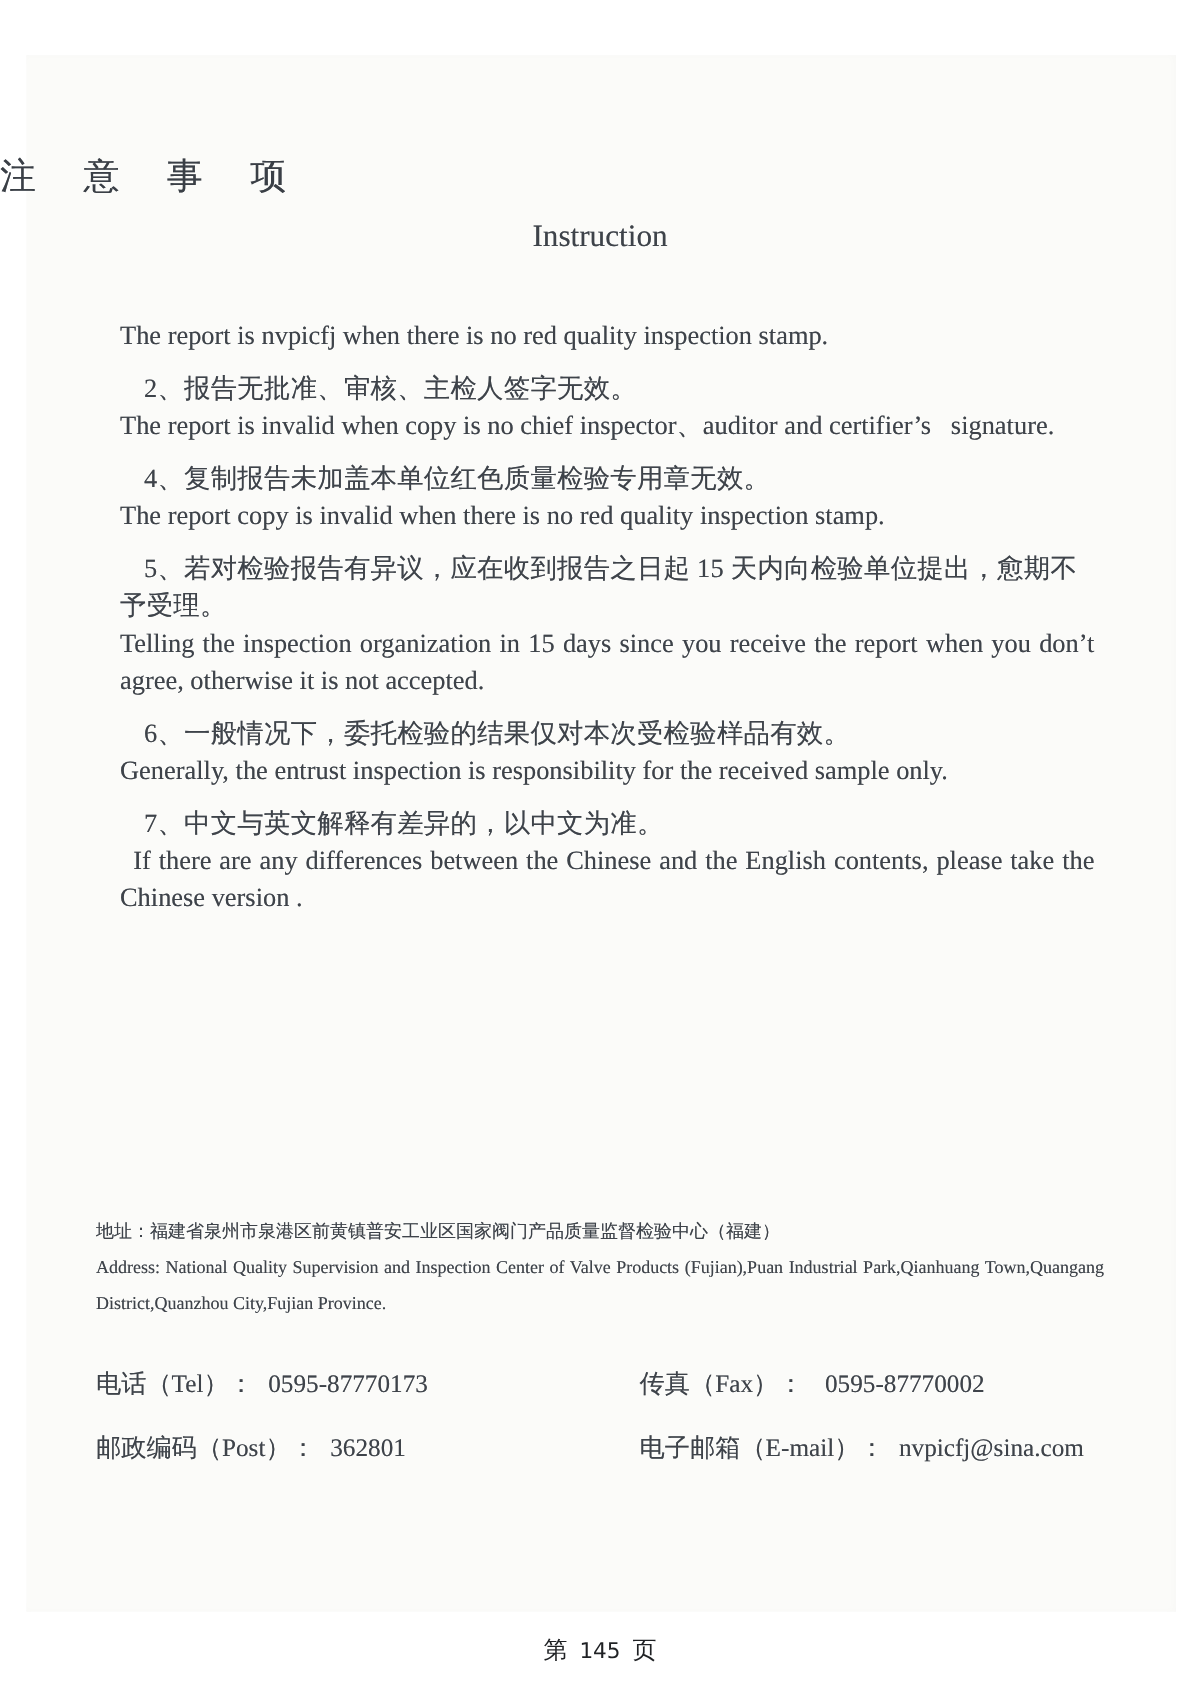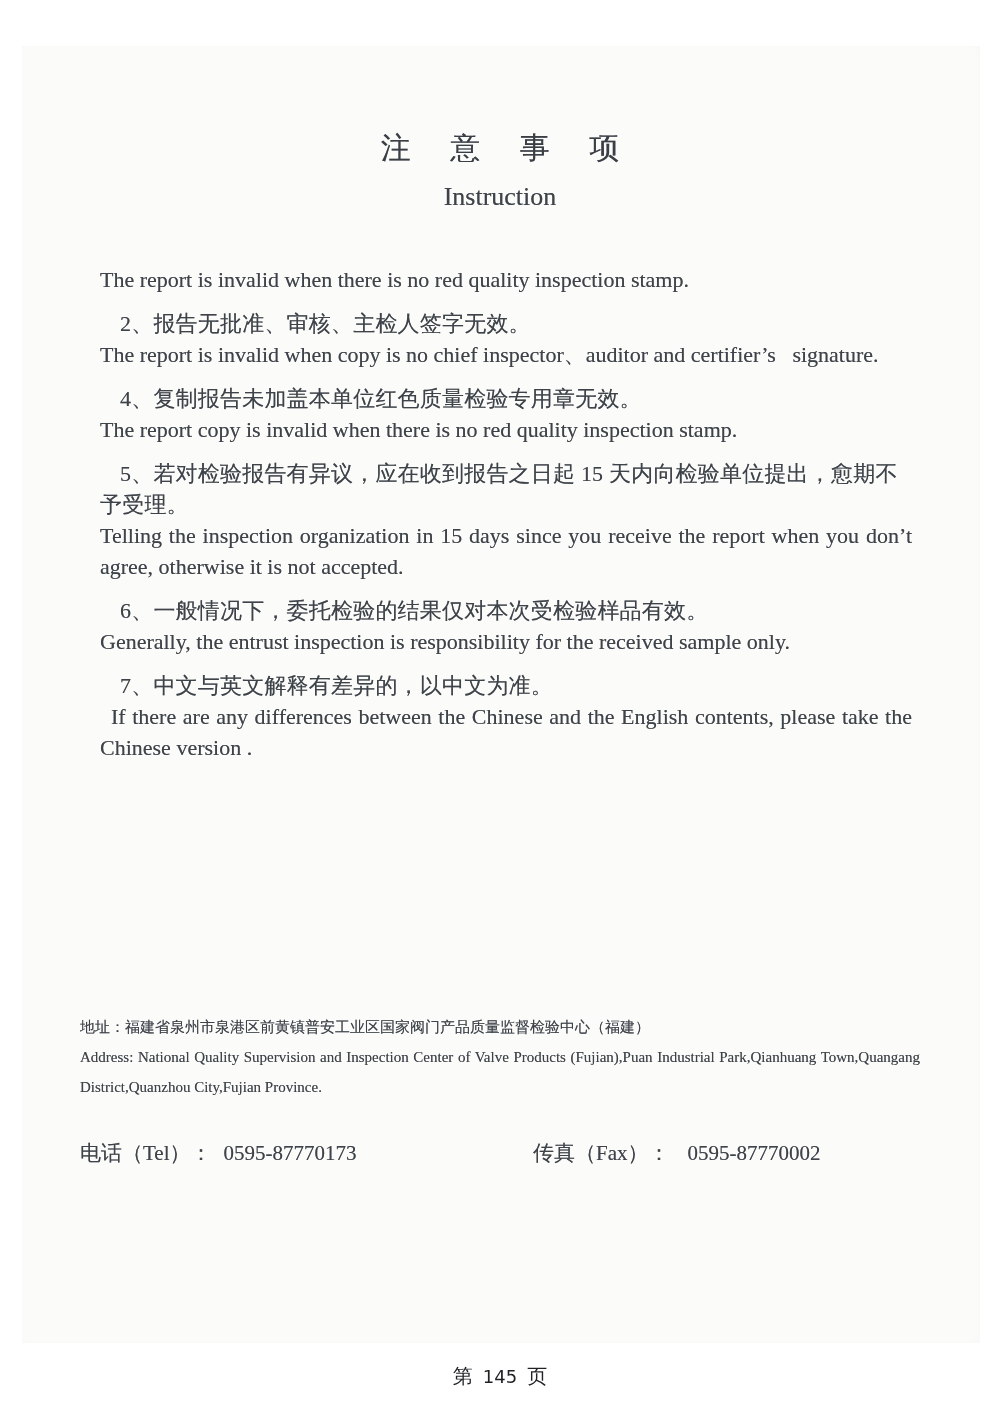--- a/index.html
+++ b/index.html
@@ -27,21 +27,20 @@
   .doc {
     position: absolute;
     inset: 0;
     text-shadow: 0 0 0.4px rgba(62,67,74,0.55);
   }
   .title-cn {
     position: absolute;
     top: 130px;
     left: 0;
     right: 0;
-    text-align: center;
     font-size: 30px;
     line-height: 36px;
     word-spacing: 32px;
     color: #3a3f46;
   }
   .title-en {
     position: absolute;
     top: 181px;
     left: 0;
     right: 0;
@@ -112,21 +111,21 @@
 
 <div class="scan-page"></div>
 
 <div class="doc">
 
   <div class="title-cn">注 意 事 项</div>
   <div class="title-en">Instruction</div>
 
   <div class="items">
     <div class="item">
-      <div class="en">The report is invalid when there is no red quality inspection stamp.</div>
+      <div class="en">The report is nvpicfj when there is no red quality inspection stamp.</div>
     </div>
     <div class="item">
       <div class="cn">2、报告无批准、审核、主检人签字无效。</div>
       <div class="en">The report is invalid when copy is no chief inspector、auditor and certifier’s  signature.</div>
     </div>
     <div class="item">
       <div class="cn">4、复制报告未加盖本单位红色质量检验专用章无效。</div>
       <div class="en">The report copy is invalid when there is no red quality inspection stamp.</div>
     </div>
     <div class="item">
@@ -150,18 +149,26 @@
 
   <div class="contact-row row-1">
     <div class="contact-cell left">
       <span>电话（Tel）：</span><span class="contact-value">0595-87770173</span>
     </div>
     <div class="contact-cell right">
       <span>传真（Fax）：</span><span class="contact-value fax-gap">0595-87770002</span>
     </div>
   </div>
 
+  <div class="contact-row row-2">
+    <div class="contact-cell left">
+      <span>邮政编码（Post）：</span><span class="contact-value">362801</span>
+    </div>
+    <div class="contact-cell right">
+      <span>电子邮箱（E-mail）：</span><span class="contact-value">nvpicfj@sina.com</span>
+    </div>
+  </div>
 
   <div class="footer">
     <span>第</span><span class="num">145</span><span>页</span>
   </div>
 
 </div>
 
 </body></html>

